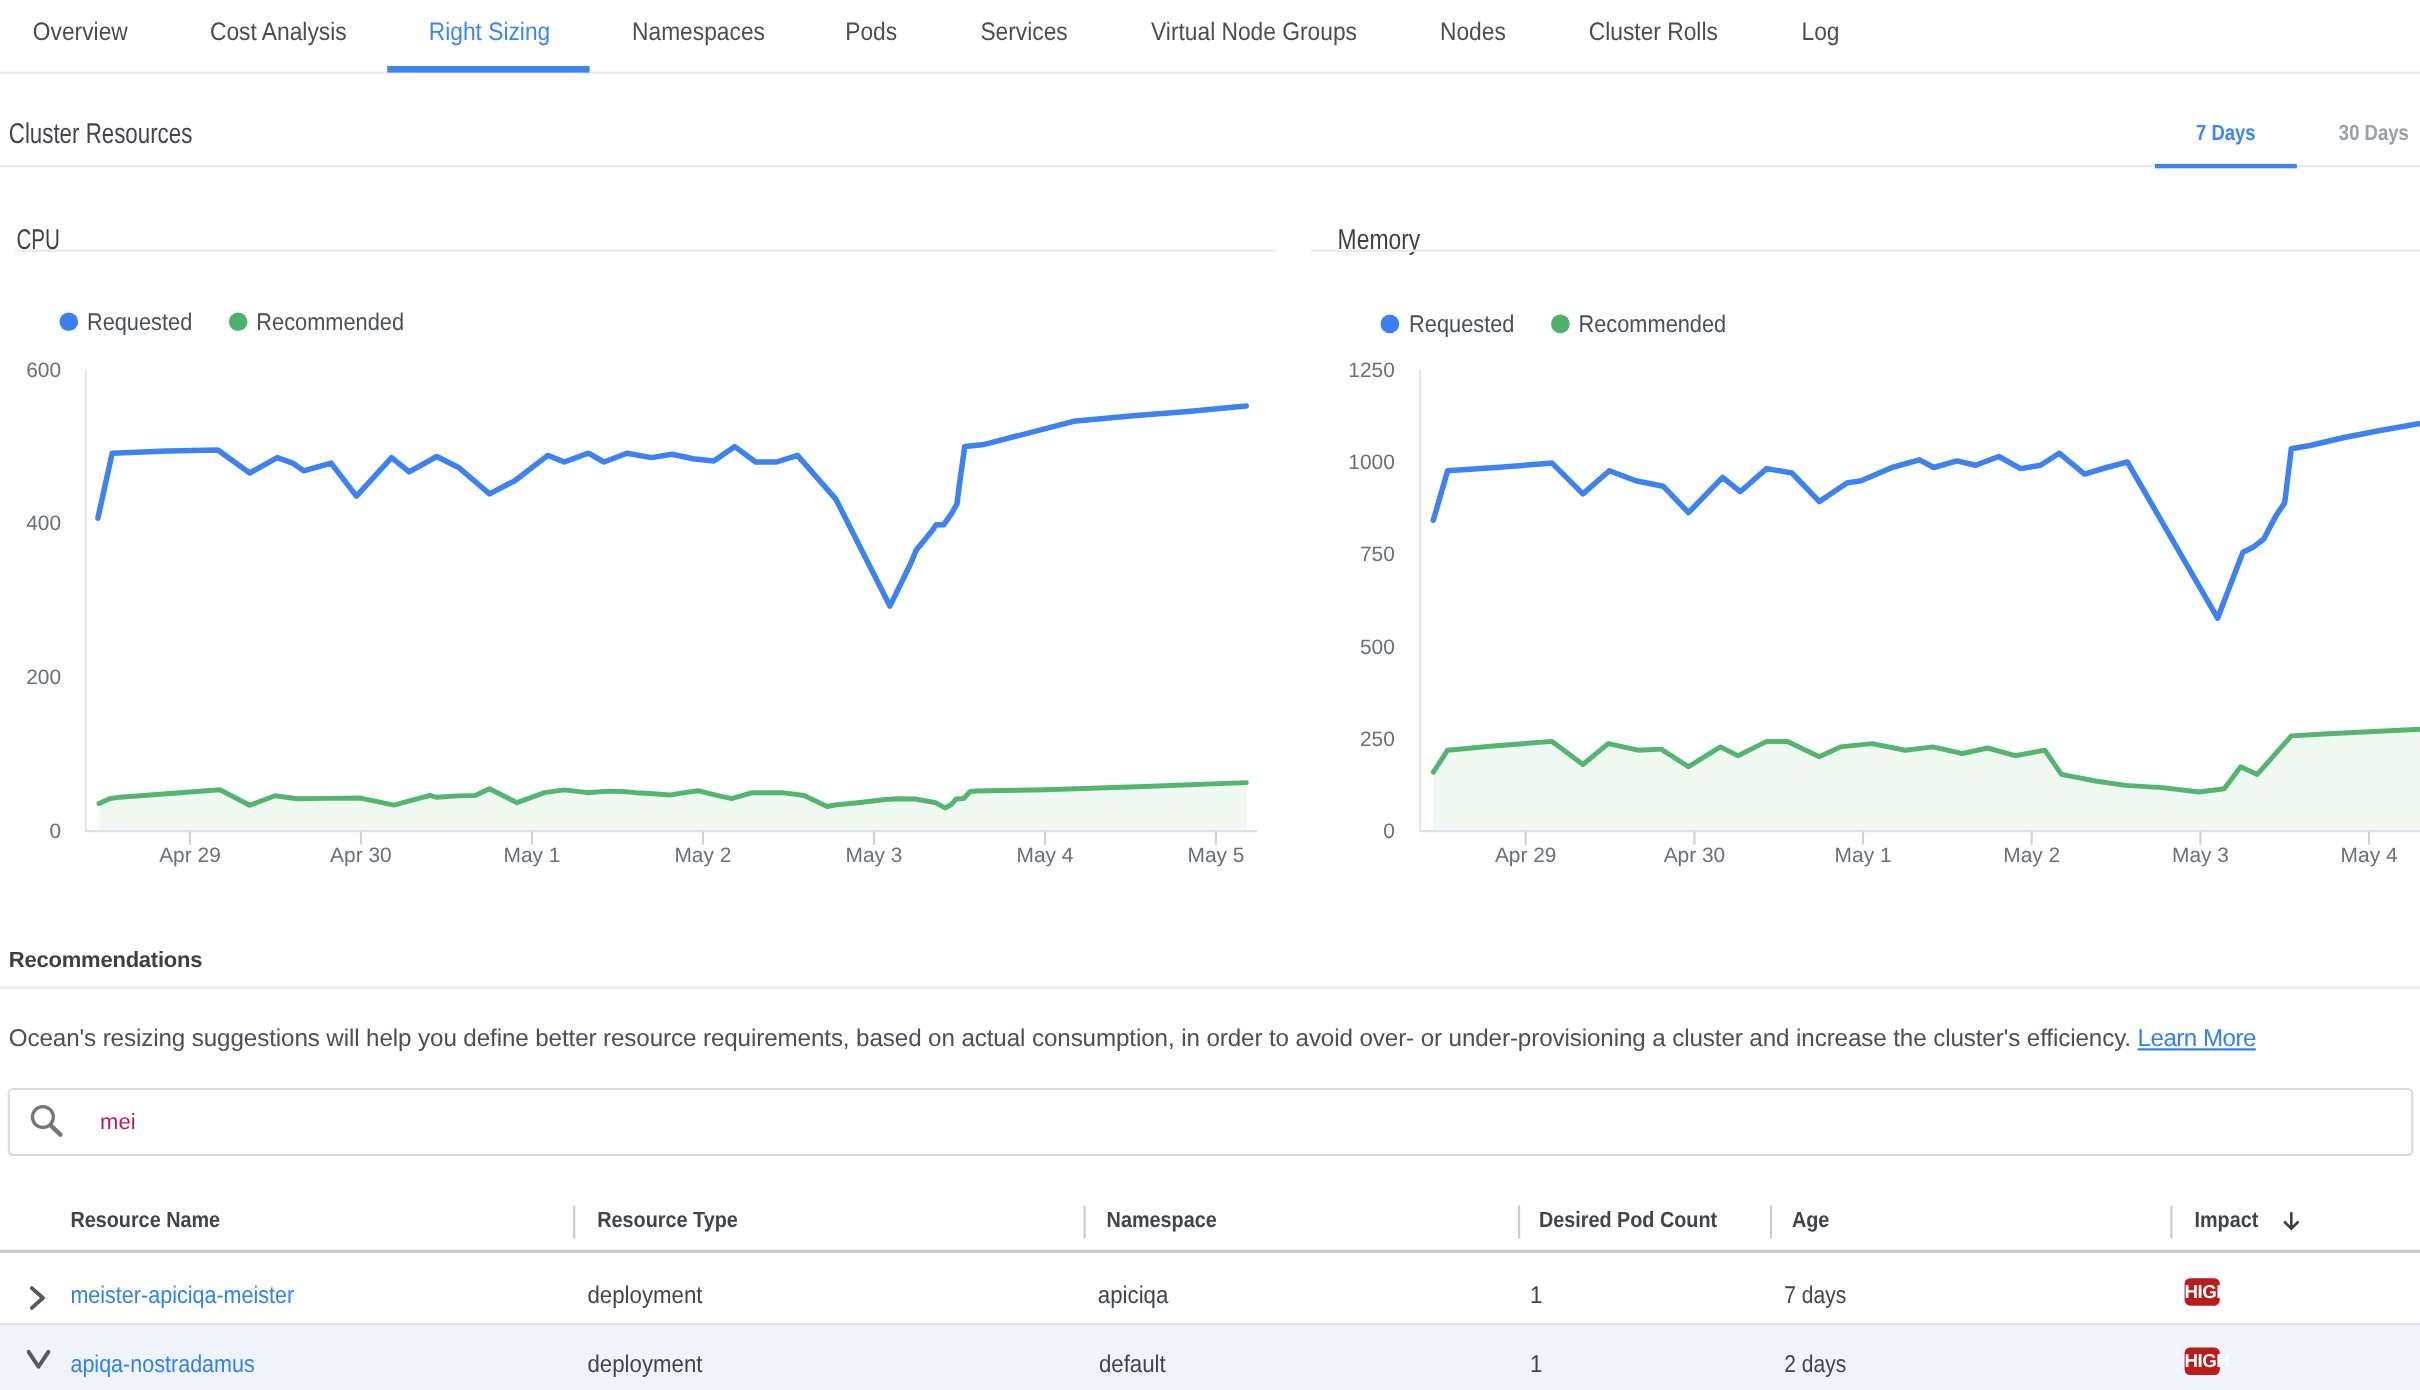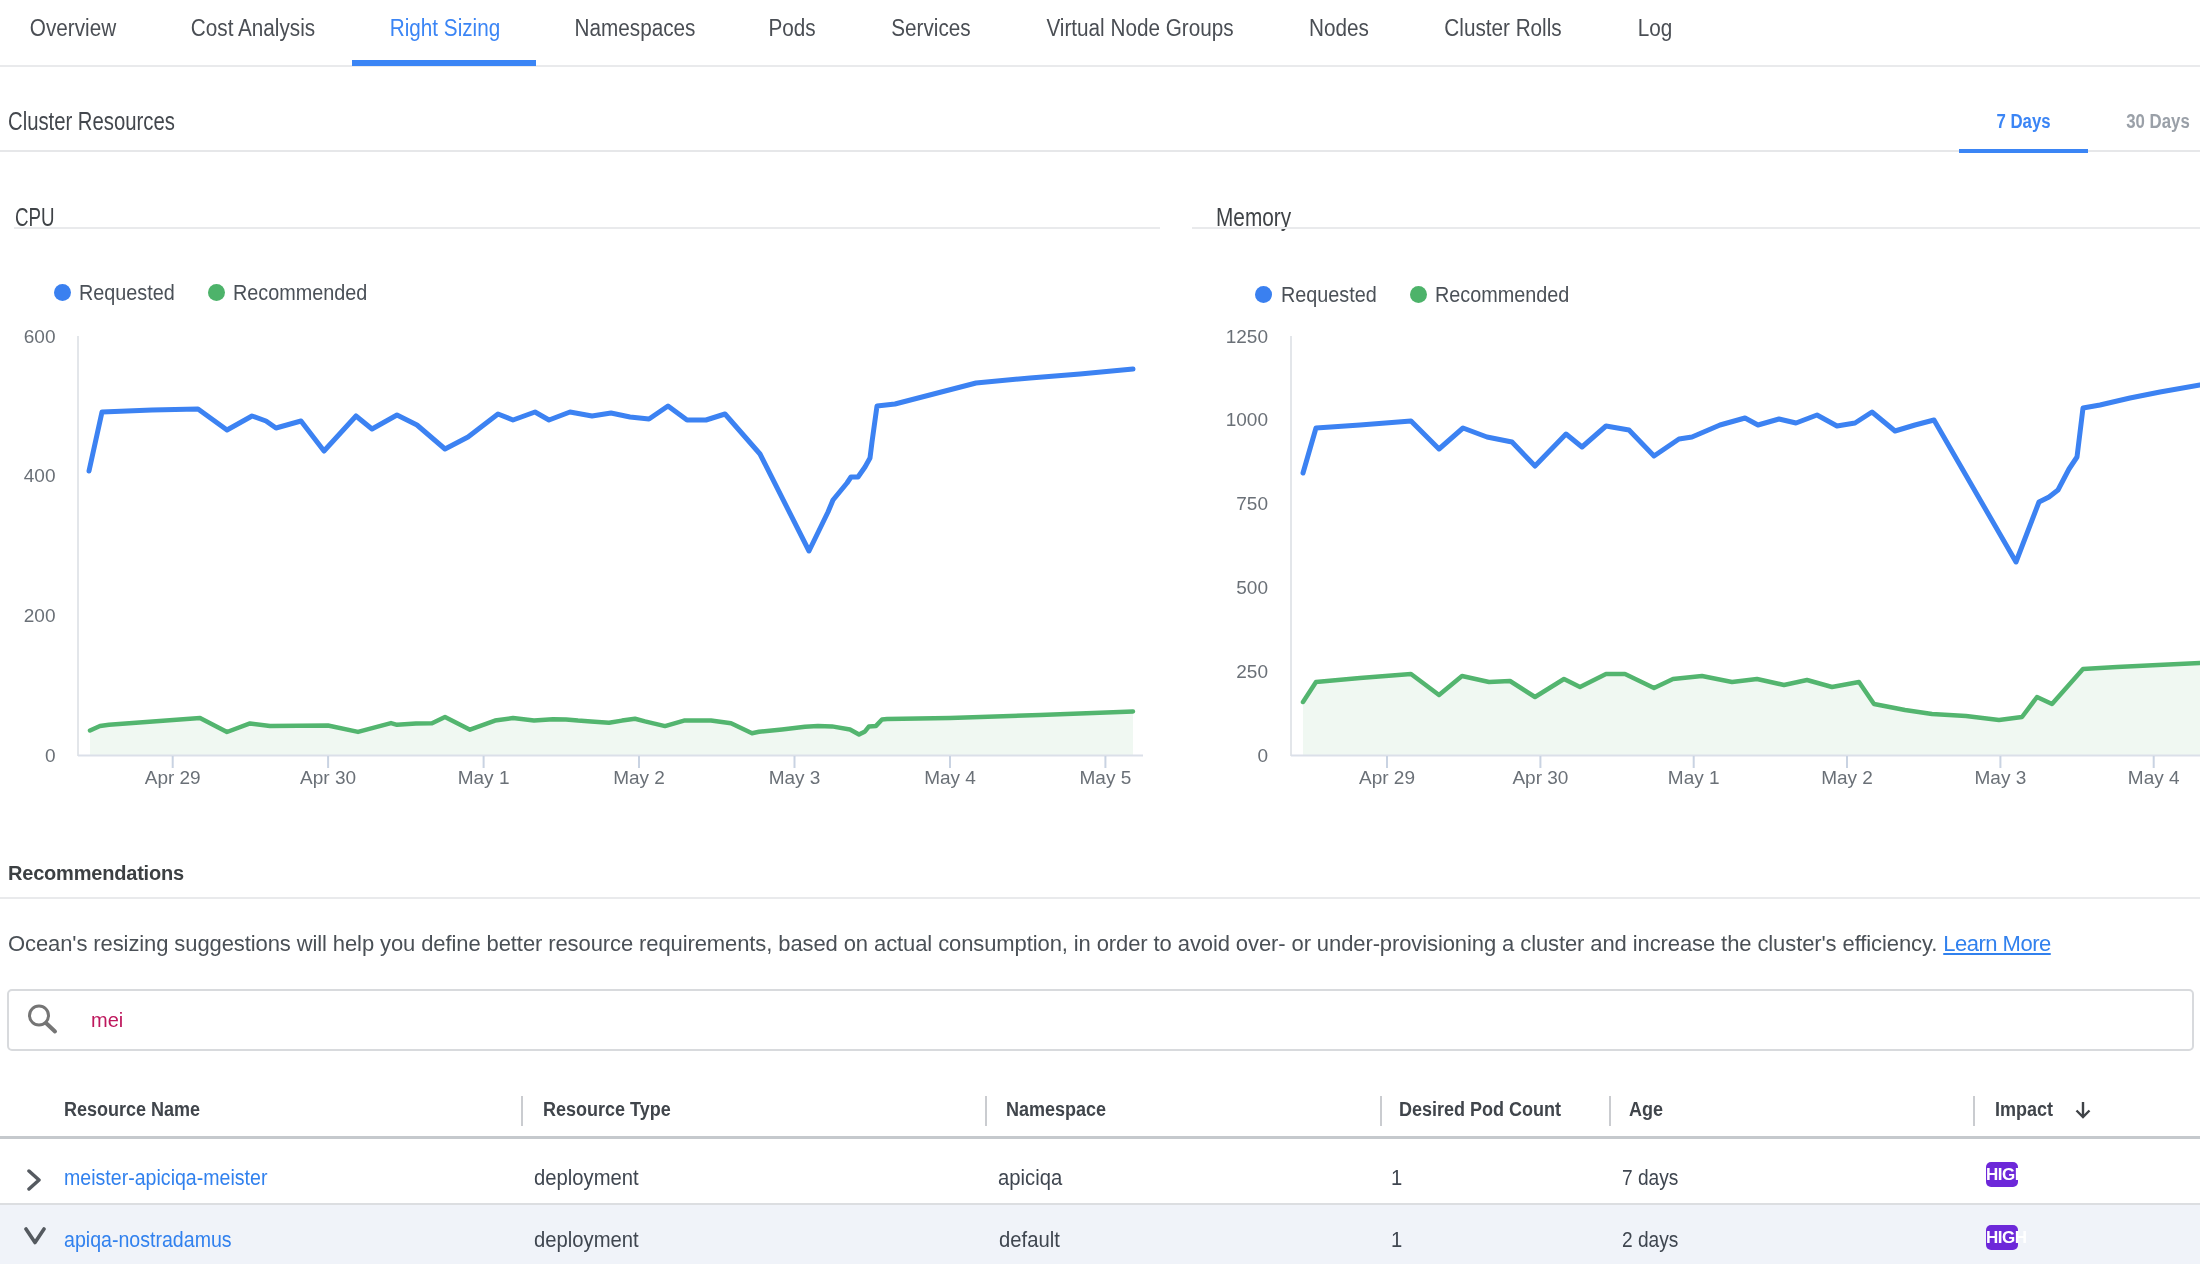--- a/index.html
+++ b/index.html
@@ -6,21 +6,21 @@
 .abs { position:absolute; }
 .tab { position:absolute; top:15px; width:320px; text-align:center; transform:scaleX(0.9); font-size:23px; color:#4a4e54; white-space:nowrap; }
 .tab.active { color:#3b85f5; }
 .hline { position:absolute; background:#e9eaec; height:2px; }
 .dot { position:absolute; width:17px; height:17px; border-radius:50%; }
 .legtxt { position:absolute; top:282px; font-size:22px; color:#4b5158; height:22px; line-height:22px; transform:scaleX(0.9); transform-origin:0 50%; }
 .cell { position:absolute; font-size:22px; color:#3f4650; height:24px; line-height:24px; transform:scaleX(0.92); transform-origin:0 0; }
 .cell.link { transform:scaleX(0.89); }
 .link { color:#3181ee; }
 .sep { position:absolute; top:1096px; height:30px; width:2px; background:#caccd0; }
-.badge { position:absolute; width:32px; height:25px; background:#6d28d9; border-radius:5px; color:#fff; font-size:17px; font-weight:bold; letter-spacing:-0.5px; text-align:right; line-height:25px; }
+.badge { position:absolute; width:32px; height:25px; background:#b91c1c; border-radius:5px; color:#fff; font-size:17px; font-weight:bold; letter-spacing:-0.5px; text-align:right; line-height:25px; }
 </style></head>
 <body>
 
 <div class="tab" style="left:-87.5px">Overview</div>
 <div class="tab" style="left:93px">Cost Analysis</div>
 <div class="tab active" style="left:285px">Right Sizing</div>
 <div class="tab" style="left:475px">Namespaces</div>
 <div class="tab" style="left:632px">Pods</div>
 <div class="tab" style="left:771px">Services</div>
 <div class="tab" style="left:980px">Virtual Node Groups</div>

